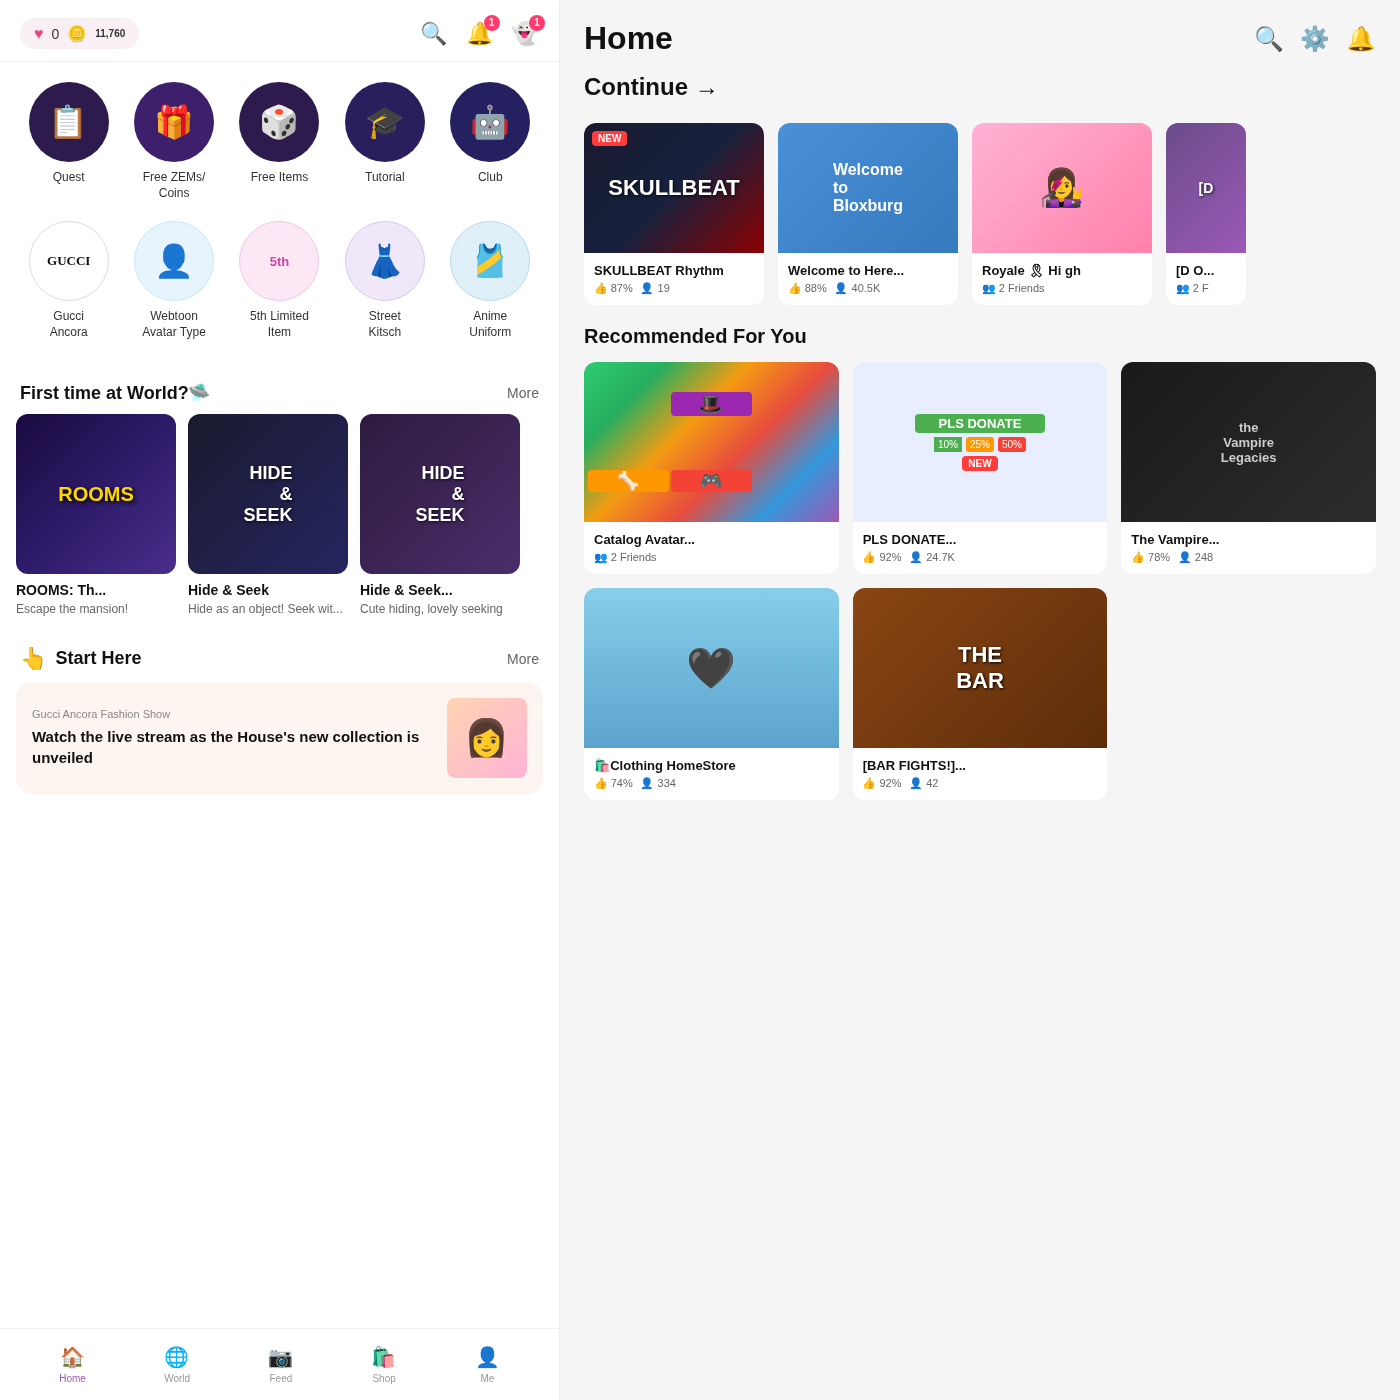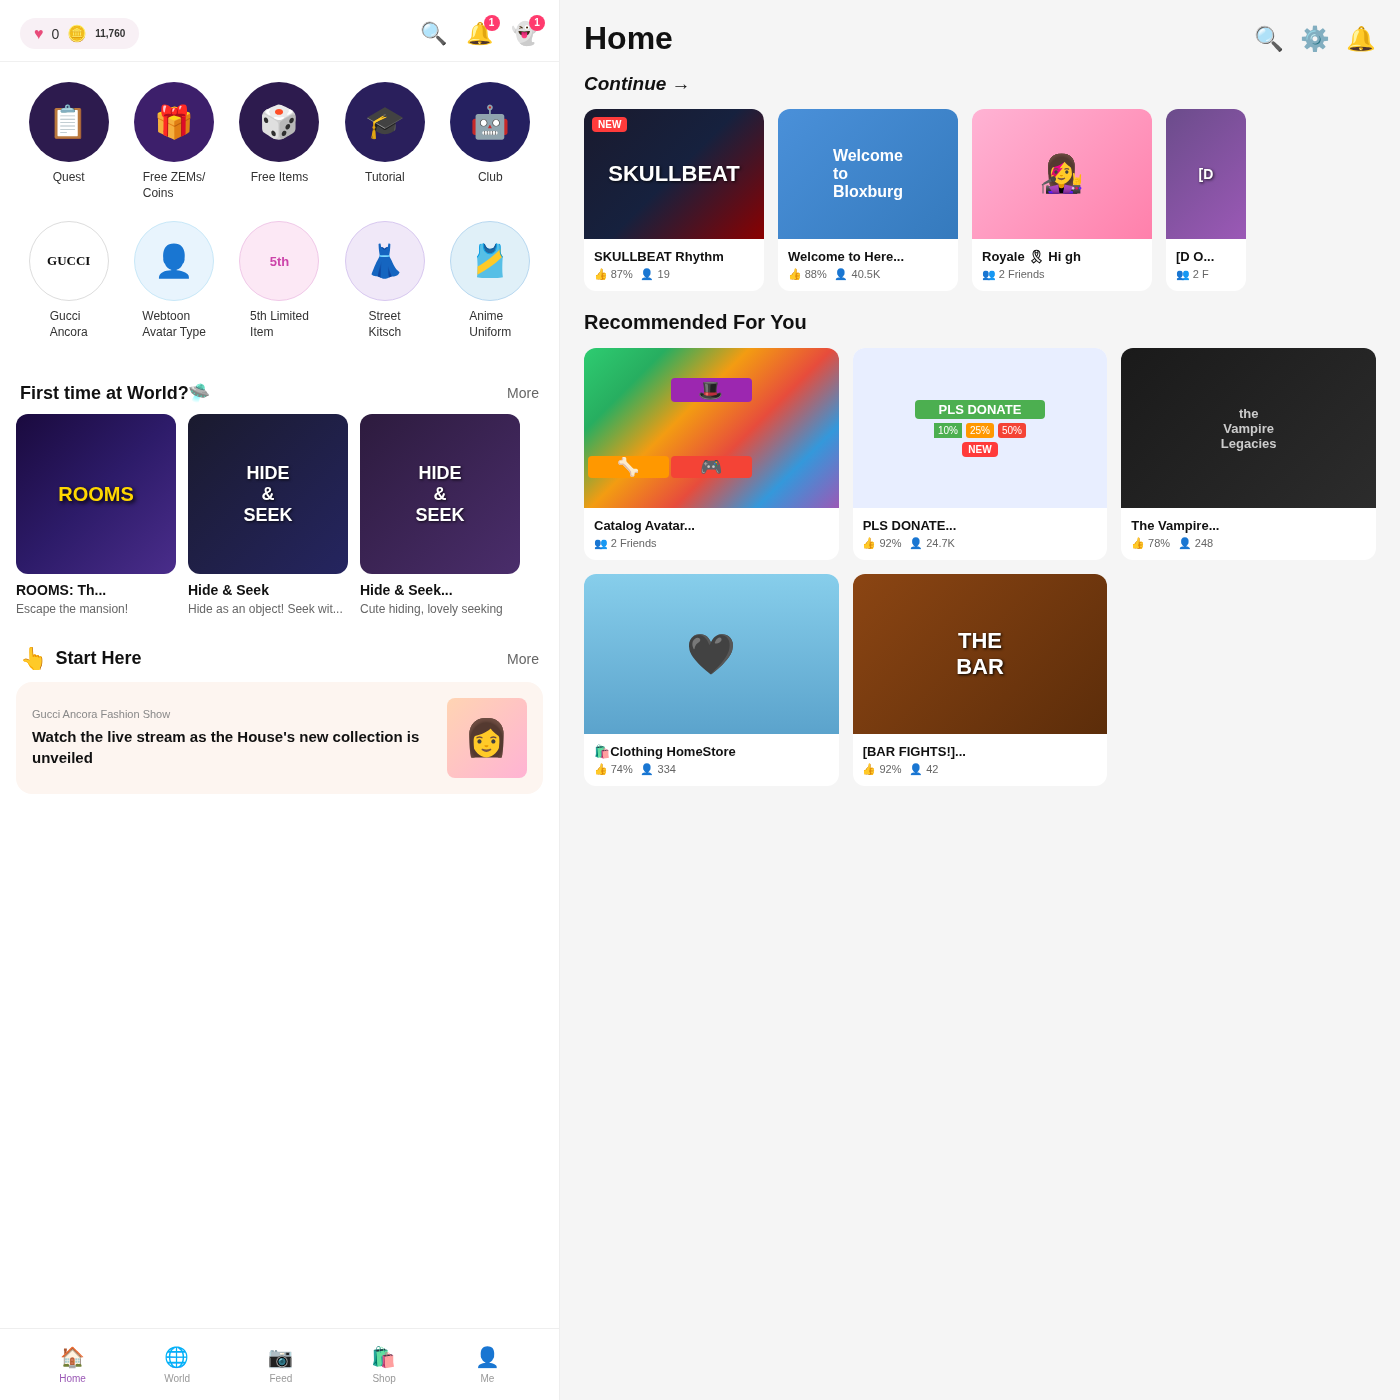--- a/index.html
+++ b/index.html
@@ -100,21 +100,21 @@
       border-radius: 50%;
       display: flex;
       align-items: center;
       justify-content: center;
       font-size: 32px;
     }
 
     .cat-label {
       font-size: 12px;
       color: #333;
-      text-align: left;
+      text-align: center;
       line-height: 1.3;
     }
 
     .cat-dark { background: #2d1b4e; }
     .cat-purple { background: #3d1f6b; }
     .cat-darkpurple { background: #2d1b4e; }
     .cat-navy { background: #2a1f5c; }
     .cat-darkblue { background: #252060; }
 
     .cat-white { background: #f5f0f5; border: 1px solid #ddd; }
@@ -270,28 +270,27 @@
       color: #333;
       cursor: pointer;
     }
 
     
     .continue-section {
       padding: 0 24px 20px;
     }
 
     .continue-header {
-      font-size: 19px;
+      font-size: 24px;
       font-weight: 700;
       color: #111;
-      margin-bottom: 14px;
+      margin-bottom: 22px;
       display: flex;
       align-items: center;
       gap: 6px;
-      font-style: italic;
     }
 
     .continue-cards {
       display: flex;
       gap: 14px;
       overflow-x: hidden;
     }
 
     .game-card {
       flex-shrink: 0;
@@ -463,21 +462,21 @@
     .rooms-bg { background: linear-gradient(135deg, #1a0a3e, #2d1b69, #4a2d8b); }
     .hideseek1-bg { background: linear-gradient(135deg, #1a1a2e, #252560); }
     .hideseek2-bg { background: linear-gradient(135deg, #2d1b3e, #4a2d6b); }
 
     .gucci-bg { background: #fff; color: #111; font-family: serif; font-size: 14px; font-weight: 700; }
 
     .thumb-text {
       color: #fff;
       font-weight: 800;
       font-size: 18px;
-      text-align: center;
+      text-align: right;
       text-shadow: 1px 1px 3px rgba(0,0,0,0.8);
       padding: 8px;
     }
 
     .skull-text { font-size: 22px; color: #fff; font-weight: 900; }
     .blox-text { font-size: 16px; color: #fff; font-weight: 700; text-align: left; }
   </style>
 </head>
 <body>
 

